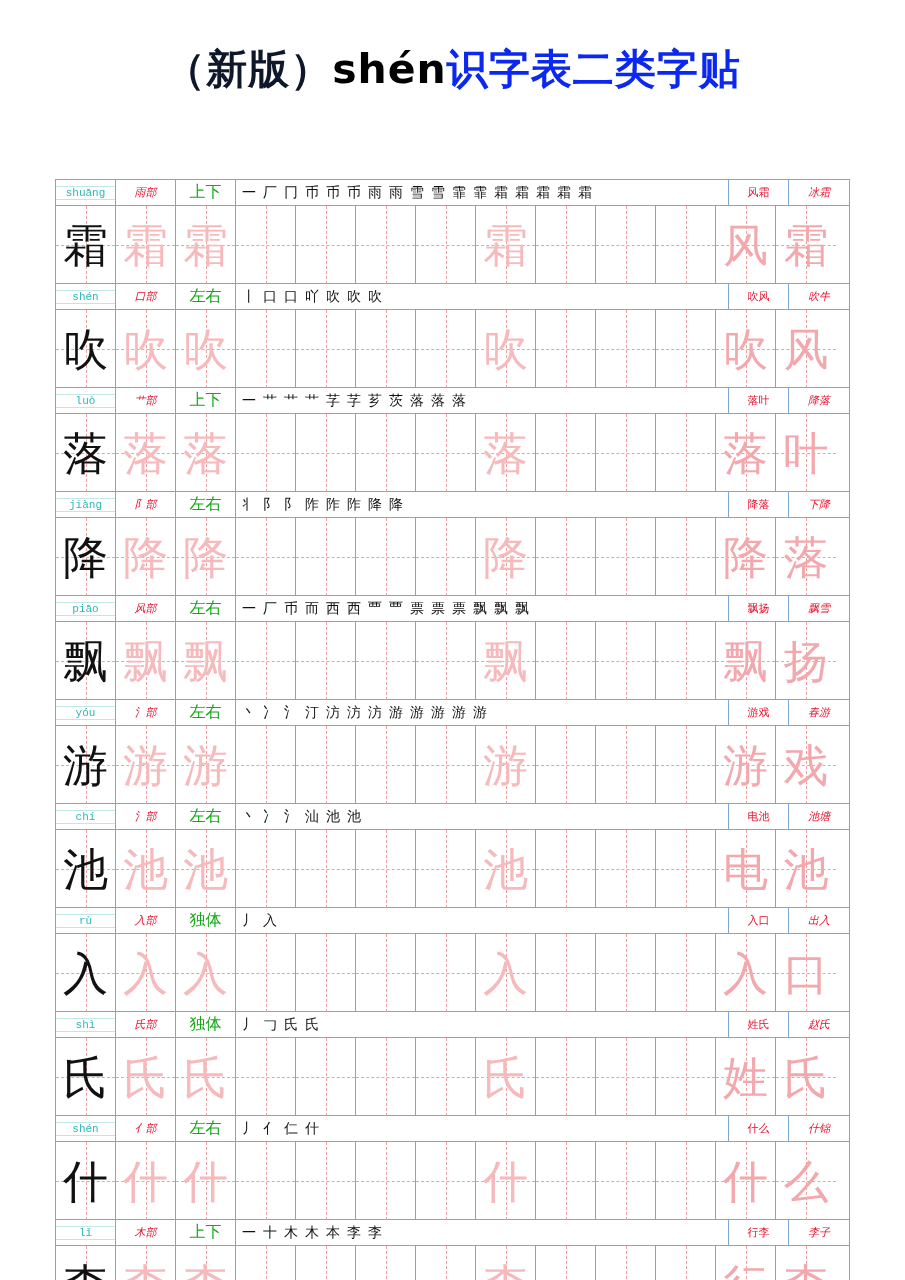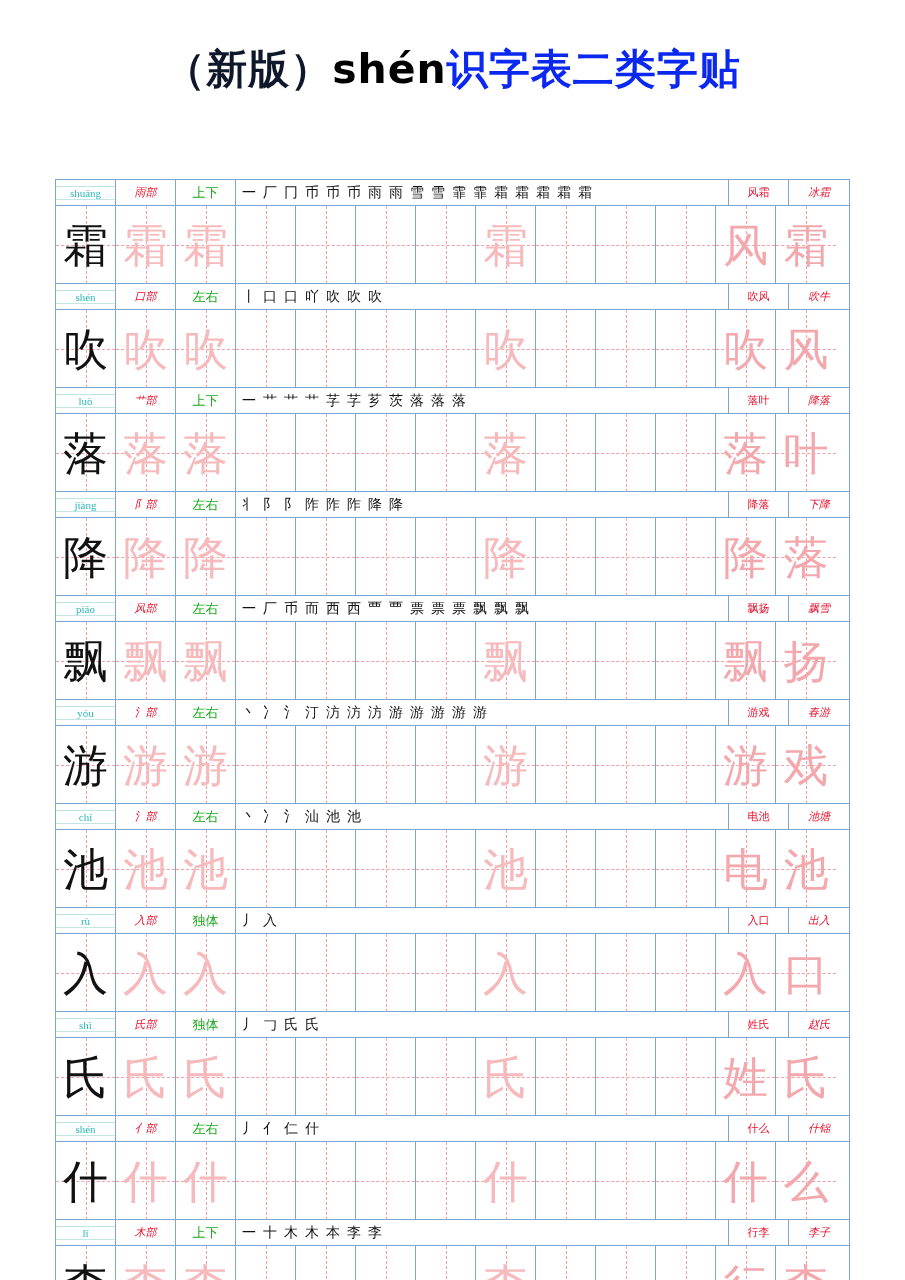--- a/index.html
+++ b/index.html
@@ -36,31 +36,31 @@
   }
   .row{display:flex;width:100%;box-sizing:border-box;}
 
   
   .hrow{height:26px;border-bottom:1px solid #7ba7d7;}
   .cell{box-sizing:border-box;border-right:1px solid #7ba7d7;}
   .cell:last-child{border-right:none;font-style:italic;}
 
   .c-pinyin{
     width:60px;display:flex;align-items:center;justify-content:center;
-    font-size:11px;color:#2eb8b8;font-family:Liberation Serif, serif;
+    font-size:11px;color:#2eb8b8;font-family:Liberation Mono, monospace;
     background:
       repeating-linear-gradient(to bottom,transparent 0 6px,rgba(120,200,200,.45) 6px 7px,transparent 7px 13px);
   }
   .c-radical{
     width:60px;display:flex;align-items:center;justify-content:center;
     font-size:11px;color:#e8112d;font-family:"DejaVu Sans", sans-serif;font-style:italic;
   }
   .c-struct{
     width:60px;display:flex;align-items:center;justify-content:center;
-    font-size:13px;color:#17a81a;font-family:"DejaVu Sans", sans-serif;
+    font-size:16px;color:#17a81a;font-family:"DejaVu Sans", sans-serif;
   }
   .c-strokes{
     flex:1;display:flex;align-items:center;
     padding-left:6px;gap:7px;
     font-size:14px;color:#111;
     font-family:"DejaVu Sans", sans-serif;
     overflow:hidden;white-space:nowrap;
   }
   .c-strokes span{display:inline-block;}
   .c-word{

